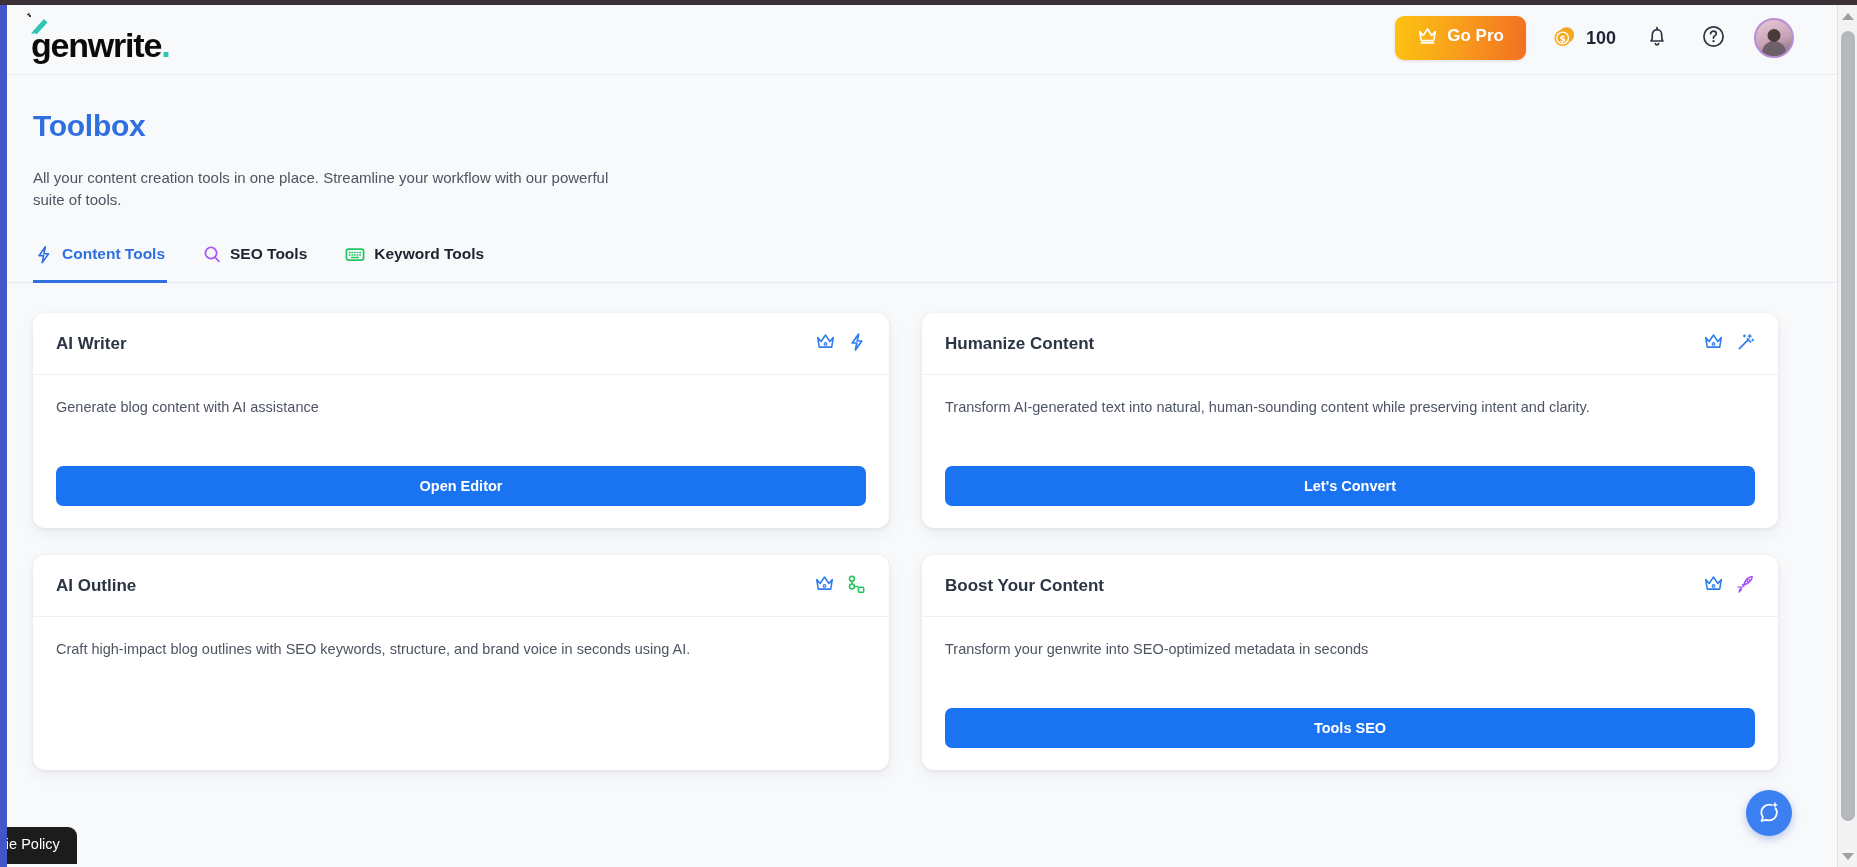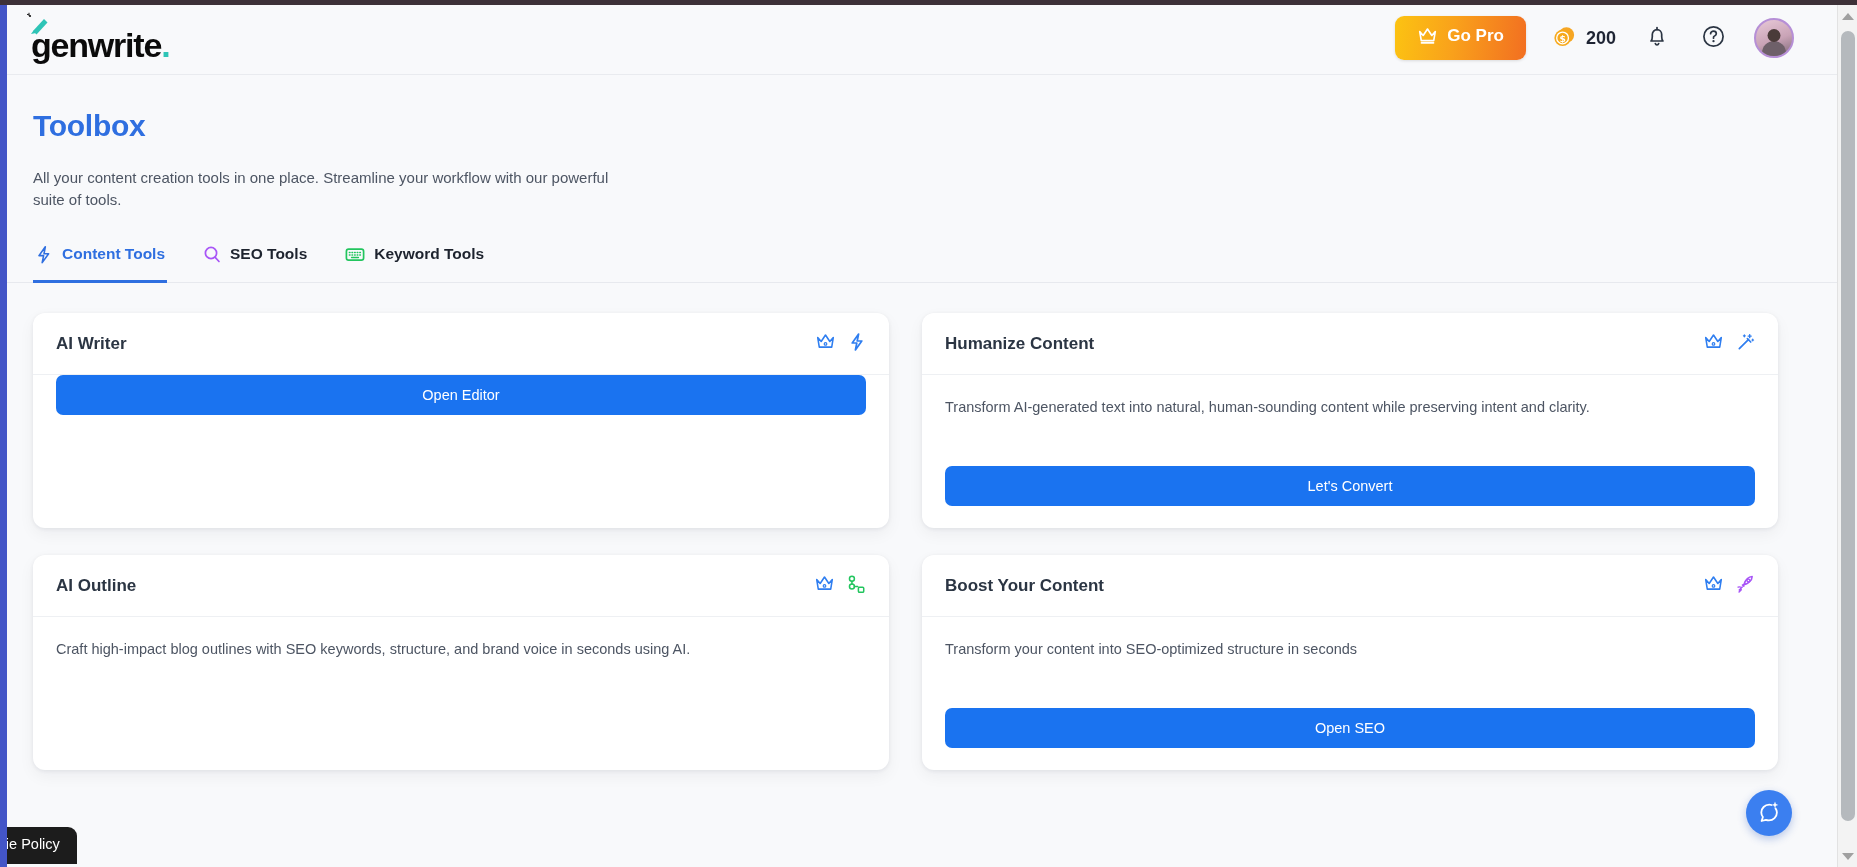--- a/index.html
+++ b/index.html
@@ -199,21 +199,21 @@
     flex: 1;
   }
   .card-desc {
     font-size: 14.5px; color: #4d5563; line-height: 1.5;
   }
   .card-foot { padding: 0 23px 22px 23px; }
   .cta {
     width: 100%;
     background: #1a73f0;
     color: #fff;
-    font-size: 14.5px; font-weight: 400;
+    font-size: 14.5px; font-weight: 700;
     border: none; border-radius: 7px;
     padding: 12px 0;
     cursor: pointer;
     font-family: "Liberation Sans", sans-serif;
   }
 
   
   .chat-fab {
     position: absolute;
     right: 45px; bottom: 28px;
@@ -284,21 +284,21 @@
 
       <div class="credits">
         <span>
           <svg width="25" height="25" viewBox="0 0 26 26">
             <circle cx="15" cy="11.5" r="8" fill="#f6a623"></circle>
             <circle cx="11" cy="14.5" r="8.5" fill="#f7a91c"></circle>
             <circle cx="11" cy="14.5" r="6.1" fill="none" stroke="#fff" stroke-width="1.4"></circle>
             <text x="11" y="18.6" font-family="DejaVu Sans, sans-serif" font-size="9.5" font-weight="bold" fill="#fff" text-anchor="middle">$</text>
           </svg>
         </span>
-        <span class="credits-num">200</span>
+        <span class="credits-num">100</span>
       </div>
 
       <button class="icon-btn">
         <span>
           <svg width="22" height="23" viewBox="0 0 22 23" fill="none">
             <path d="M5 16 C5 16 6.3 14.8 6.3 11.8 V9.6 C6.3 6.8 8.4 4.6 11 4.6 C13.6 4.6 15.7 6.8 15.7 9.6 V11.8 C15.7 14.8 17 16 17 16 Z" stroke="#2b3543" stroke-width="1.7" stroke-linejoin="round"></path>
             <path d="M9.3 18.6 C9.6 19.5 10.2 20 11 20 C11.8 20 12.4 19.5 12.7 18.6" stroke="#2b3543" stroke-width="1.7" stroke-linecap="round"></path>
             <path d="M11 2.6 V4.6" stroke="#2b3543" stroke-width="1.7" stroke-linecap="round"></path>
           </svg>
         </span>
@@ -364,20 +364,23 @@
                 <path d="M3 6.5 L7 11 L12 3.5 L17 11 L21 6.5 L19.2 17.5 L4.8 17.5 Z" stroke="#2f7ef0" stroke-width="1.8" stroke-linejoin="round"></path>
                 <circle cx="12" cy="13.8" r="1.5" stroke="#2f7ef0" stroke-width="1.4"></circle>
               </svg>
             </span>
             <span>
               <svg width="18" height="20" viewBox="0 0 18 20" fill="none">
                 <path d="M10.6 2 L4.2 11 H8.8 L7.4 18 L13.8 9 H9.2 Z" stroke="#2f7ef0" stroke-width="1.7" stroke-linejoin="round"></path>
               </svg>
             </span>
           </div>
+        </div>
+        <div class="card-body">
+          <div class="card-desc">Generate blog content with AI assistance</div>
         </div>
         <div class="card-foot">
           <button class="cta">Open Editor</button>
         </div>
       </div>
 
       <div class="card">
         <div class="card-head">
           <div class="card-title">Humanize Content</div>
           <div class="card-icons">
@@ -447,24 +450,24 @@
                 <path d="M8.2 12.4 C8.2 12.4 8.6 7.4 12 4.4 C14.2 2.4 17 2.2 17 2.2
                          C17 2.2 16.8 5 14.8 7.2 C11.8 10.6 6.8 11 6.8 11 Z" stroke="#a855f7" stroke-width="1.6" stroke-linejoin="round"></path>
                 <circle cx="13.1" cy="6.4" r="1.5" stroke="#a855f7" stroke-width="1.4"></circle>
                 <path d="M6.6 13.2 L3.4 16.4 M5.6 16 L3.2 18.4" stroke="#a855f7" stroke-width="1.5" stroke-linecap="round"></path>
                 <path d="M2.2 13.4 C2.2 13.4 4 12.6 5.2 13.4" stroke="#a855f7" stroke-width="1.4" stroke-linecap="round"></path>
               </svg>
             </span>
           </div>
         </div>
         <div class="card-body">
-          <div class="card-desc">Transform your content into SEO-optimized structure in seconds</div>
+          <div class="card-desc">Transform your genwrite into SEO-optimized metadata in seconds</div>
         </div>
         <div class="card-foot">
-          <button class="cta">Open SEO</button>
+          <button class="cta">Tools SEO</button>
         </div>
       </div>
 
     </div>
   </div>
 
   <button class="chat-fab">
     <span>
       <svg width="26" height="26" viewBox="0 0 26 26" fill="none">
         <path d="M19.5 9.4 C20.4 10.6 20.9 12 20.9 13.5 C20.9 17.9 17.3 21.3 12.9 21.3

